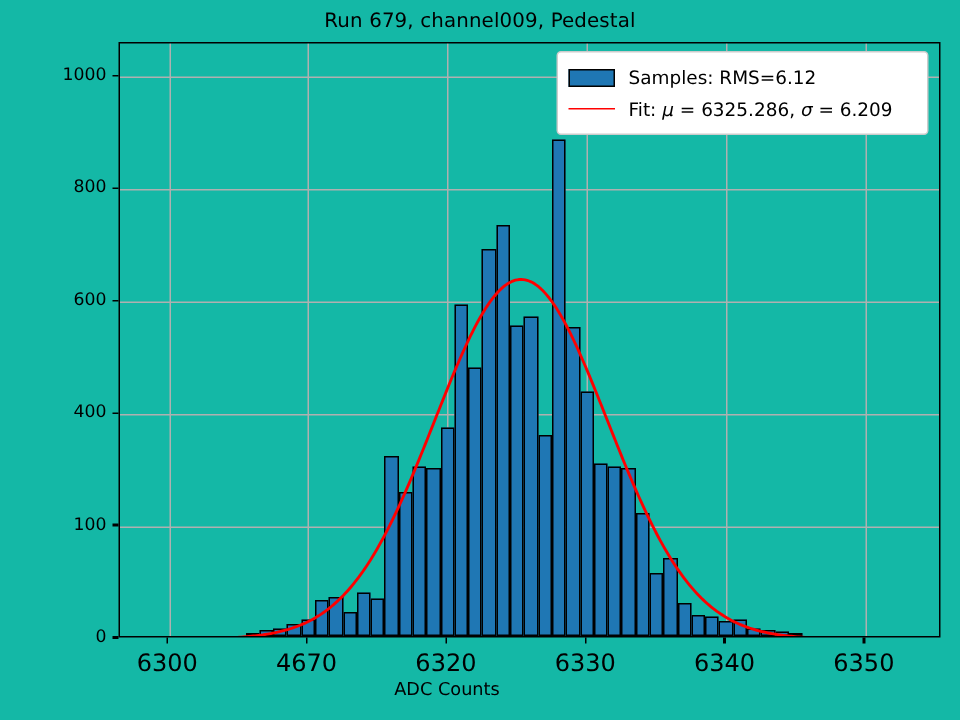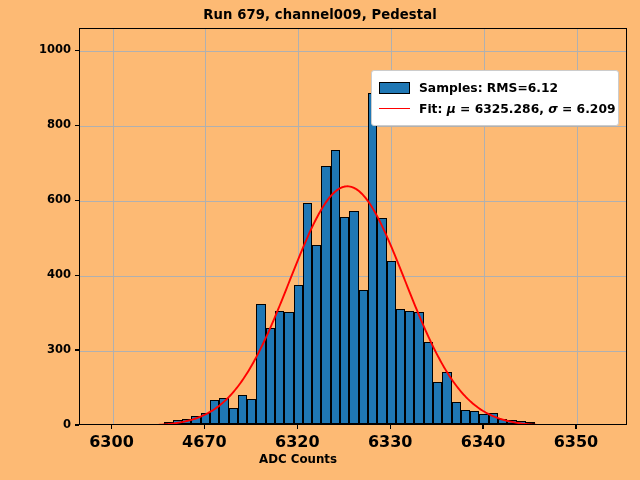--- a/index.html
+++ b/index.html
@@ -10,22 +10,21 @@
   body {
     width: 640px;
     height: 480px;
     font-family: "DejaVu Sans", sans-serif;
     overflow: hidden;
   }
   #figure {
     position: relative;
     width: 640px;
     height: 480px;
-    background: #fdba74;
-    font-weight: bold;
+    background: #14b8a6;
   }
   #chart-title {
     position: absolute;
     left: 0;
     top: 7px;
     width: 640px;
     text-align: center;
     font-size: 13.2px;
     color: #000000;
     letter-spacing: 0.1px;
@@ -102,21 +101,20 @@
   #legend {
     position: absolute;
     left: 371px;
     top: 34px;
     width: 248px;
     padding: 6px 7px 6px 7px;
     background: #ffffff;
     border: 0.9px solid #cccccc;
     border-radius: 3px;
     box-sizing: border-box;
-    margin-top: 36px;
   }
   .legend-row {
     display: flex;
     align-items: center;
     height: 21px;
   }
   .legend-swatch-patch {
     width: 31px;
     height: 12px;
     background: #1f77b4;
@@ -204,21 +202,21 @@
       </div>
     <svg id="fit-svg" preserveAspectRatio="none">
       <polyline id="fit-path" fill="none" stroke="#ff0000" stroke-width="1.9" stroke-linejoin="round" stroke-linecap="round" points="0.00,396.99 1.30,396.99 2.61,396.99 3.91,396.99 5.22,396.99 6.52,396.99 7.83,396.99 9.13,396.99 10.44,396.99 11.74,396.99 13.05,396.99 14.35,396.98 15.66,396.98 16.96,396.98 18.27,396.98 19.57,396.98 20.88,396.97 22.18,396.97 23.49,396.97 24.79,396.97 26.10,396.96 27.40,396.96 28.70,396.95 30.01,396.95 31.31,396.94 32.62,396.94 33.92,396.93 35.23,396.93 36.53,396.92 37.84,396.91 39.14,396.90 40.45,396.90 41.75,396.89 43.06,396.88 44.36,396.86 45.67,396.85 46.97,396.84 48.28,396.82 49.58,396.81 50.89,396.79 52.19,396.77 53.50,396.75 54.80,396.73 56.10,396.71 57.41,396.68 58.71,396.66 60.02,396.63 61.32,396.59 62.63,396.56 63.93,396.52 65.24,396.48 66.54,396.44 67.85,396.40 69.15,396.35 70.46,396.30 71.76,396.24 73.07,396.18 74.37,396.11 75.68,396.04 76.98,395.97 78.29,395.89 79.59,395.80 80.90,395.71 82.20,395.62 83.50,395.51 84.81,395.40 86.11,395.28 87.42,395.16 88.72,395.02 90.03,394.88 91.33,394.73 92.64,394.57 93.94,394.39 95.25,394.21 96.55,394.02 97.86,393.81 99.16,393.59 100.47,393.36 101.77,393.12 103.08,392.86 104.38,392.58 105.69,392.29 106.99,391.98 108.30,391.66 109.60,391.32 110.90,390.96 112.21,390.58 113.51,390.17 114.82,389.75 116.12,389.31 117.43,388.84 118.73,388.35 120.04,387.83 121.34,387.29 122.65,386.72 123.95,386.12 125.26,385.49 126.56,384.83 127.87,384.15 129.17,383.43 130.48,382.67 131.78,381.89 133.09,381.07 134.39,380.21 135.70,379.31 137.00,378.38 138.30,377.41 139.61,376.40 140.91,375.34 142.22,374.25 143.52,373.11 144.83,371.92 146.13,370.70 147.44,369.42 148.74,368.10 150.05,366.73 151.35,365.31 152.66,363.85 153.96,362.33 155.27,360.76 156.57,359.14 157.88,357.47 159.18,355.75 160.49,353.97 161.79,352.14 163.10,350.25 164.40,348.31 165.70,346.32 167.01,344.27 168.31,342.17 169.62,340.01 170.92,337.80 172.23,335.53 173.53,333.21 174.84,330.83 176.14,328.40 177.45,325.92 178.75,323.39 180.06,320.80 181.36,318.17 182.67,315.48 183.97,312.75 185.28,309.97 186.58,307.15 187.89,304.28 189.19,301.36 190.50,298.41 191.80,295.42 193.10,292.39 194.41,289.32 195.71,286.23 197.02,283.10 198.32,279.94 199.63,276.76 200.93,273.55 202.24,270.32 203.54,267.08 204.85,263.82 206.15,260.54 207.46,257.26 208.76,253.98 210.07,250.69 211.37,247.40 212.68,244.12 213.98,240.84 215.29,237.57 216.59,234.33 217.90,231.10 219.20,227.89 220.50,224.70 221.81,221.55 223.11,218.43 224.42,215.35 225.72,212.31 227.03,209.32 228.33,206.38 229.64,203.48 230.94,200.65 232.25,197.87 233.55,195.16 234.86,192.52 236.16,189.95 237.47,187.45 238.77,185.03 240.08,182.70 241.38,180.44 242.69,178.28 243.99,176.21 245.30,174.23 246.60,172.35 247.90,170.57 249.21,168.89 250.51,167.32 251.82,165.86 253.12,164.50 254.43,163.26 255.73,162.13 257.04,161.12 258.34,160.22 259.65,159.44 260.95,158.78 262.26,158.24 263.56,157.82 264.87,157.53 266.17,157.35 267.48,157.30 268.78,157.37 270.09,157.57 271.39,157.88 272.70,158.32 274.00,158.88 275.30,159.56 276.61,160.36 277.91,161.28 279.22,162.31 280.52,163.46 281.83,164.72 283.13,166.09 284.44,167.58 285.74,169.16 287.05,170.86 288.35,172.66 289.66,174.55 290.96,176.55 292.27,178.63 293.57,180.81 294.88,183.08 296.18,185.43 297.49,187.86 298.79,190.37 300.10,192.95 301.40,195.61 302.70,198.33 304.01,201.11 305.31,203.96 306.62,206.86 307.92,209.81 309.23,212.81 310.53,215.86 311.84,218.95 313.14,222.07 314.45,225.23 315.75,228.42 317.06,231.63 318.36,234.86 319.67,238.11 320.97,241.38 322.28,244.66 323.58,247.94 324.89,251.23 326.19,254.52 327.50,257.81 328.80,261.09 330.10,264.36 331.41,267.61 332.71,270.86 334.02,274.08 335.32,277.28 336.63,280.46 337.93,283.62 339.24,286.74 340.54,289.83 341.85,292.89 343.15,295.92 344.46,298.90 345.76,301.85 347.07,304.75 348.37,307.62 349.68,310.43 350.98,313.21 352.29,315.93 353.59,318.61 354.90,321.23 356.20,323.81 357.50,326.34 358.81,328.81 360.11,331.23 361.42,333.59 362.72,335.91 364.03,338.16 365.33,340.37 366.64,342.52 367.94,344.61 369.25,346.65 370.55,348.64 371.86,350.57 373.16,352.44 374.47,354.27 375.77,356.03 377.08,357.75 378.38,359.41 379.69,361.02 380.99,362.58 382.30,364.09 383.60,365.55 384.90,366.96 386.21,368.32 387.51,369.64 388.82,370.90 390.12,372.12 391.43,373.30 392.73,374.43 394.04,375.52 395.34,376.57 396.65,377.57 397.95,378.54 399.26,379.46 400.56,380.35 401.87,381.20 403.17,382.02 404.48,382.80 405.78,383.55 407.09,384.26 408.39,384.94 409.70,385.60 411.00,386.22 412.30,386.81 413.61,387.38 414.91,387.92 416.22,388.43 417.52,388.92 418.83,389.38 420.13,389.82 421.44,390.24 422.74,390.64 424.05,391.02 425.35,391.38 426.66,391.72 427.96,392.04 429.27,392.34 430.57,392.63 431.88,392.90 433.18,393.16 434.49,393.40 435.79,393.63 437.10,393.85 438.40,394.05 439.70,394.24 441.01,394.42 442.31,394.59 443.62,394.75 444.92,394.90 446.23,395.05 447.53,395.18 448.84,395.30 450.14,395.42 451.45,395.53 452.75,395.63 454.06,395.73 455.36,395.82 456.67,395.90 457.97,395.98 459.28,396.06 460.58,396.12 461.89,396.19 463.19,396.25 464.50,396.30 465.80,396.36 467.10,396.40 468.41,396.45 469.71,396.49 471.02,396.53 472.32,396.57 473.63,396.60 474.93,396.63 476.24,396.66 477.54,396.69 478.85,396.71 480.15,396.73 481.46,396.76 482.76,396.78 484.07,396.79 485.37,396.81 486.68,396.83 487.98,396.84 489.29,396.85 490.59,396.87 491.90,396.88 493.20,396.89 494.50,396.90 495.81,396.91 497.11,396.91 498.42,396.92 499.72,396.93 501.03,396.93 502.33,396.94 503.64,396.95 504.94,396.95 506.25,396.95 507.55,396.96 508.86,396.96 510.16,396.97 511.47,396.97 512.77,396.97 514.08,396.97 515.38,396.98 516.69,396.98 517.99,396.98 519.30,396.98 520.60,396.98 521.90,396.99 523.21,396.99 524.51,396.99 525.82,396.99 527.12,396.99 528.43,396.99 529.73,396.99 531.04,396.99 532.34,396.99 533.65,396.99 534.95,396.99 536.26,397.00 537.56,397.00 538.87,397.00 540.17,397.00 541.48,397.00 542.78,397.00 544.09,397.00 545.39,397.00 546.70,397.00 548.00,397.00"></polyline>
     </svg>
   </div>
 
   <div id="ticks-y">
       <div class="tick-mark-y" style="left: 75px; top: 424.4px;"></div>
       <div class="ytick-label" style="right: 569px; top: 417px;">0</div>
       <div class="tick-mark-y" style="left: 75px; top: 349.494px;"></div>
-      <div class="ytick-label" style="right: 569px; top: 342.094px;">300</div>
+      <div class="ytick-label" style="right: 569px; top: 342.094px;">100</div>
       <div class="tick-mark-y" style="left: 75px; top: 274.589px;"></div>
       <div class="ytick-label" style="right: 569px; top: 267.189px;">400</div>
       <div class="tick-mark-y" style="left: 75px; top: 199.683px;"></div>
       <div class="ytick-label" style="right: 569px; top: 192.283px;">600</div>
       <div class="tick-mark-y" style="left: 75px; top: 124.777px;"></div>
       <div class="ytick-label" style="right: 569px; top: 117.377px;">800</div>
       <div class="tick-mark-y" style="left: 75px; top: 49.8717px;"></div>
       <div class="ytick-label" style="right: 569px; top: 42.4717px;">1000</div>
     </div>
   <div id="ticks-x">

